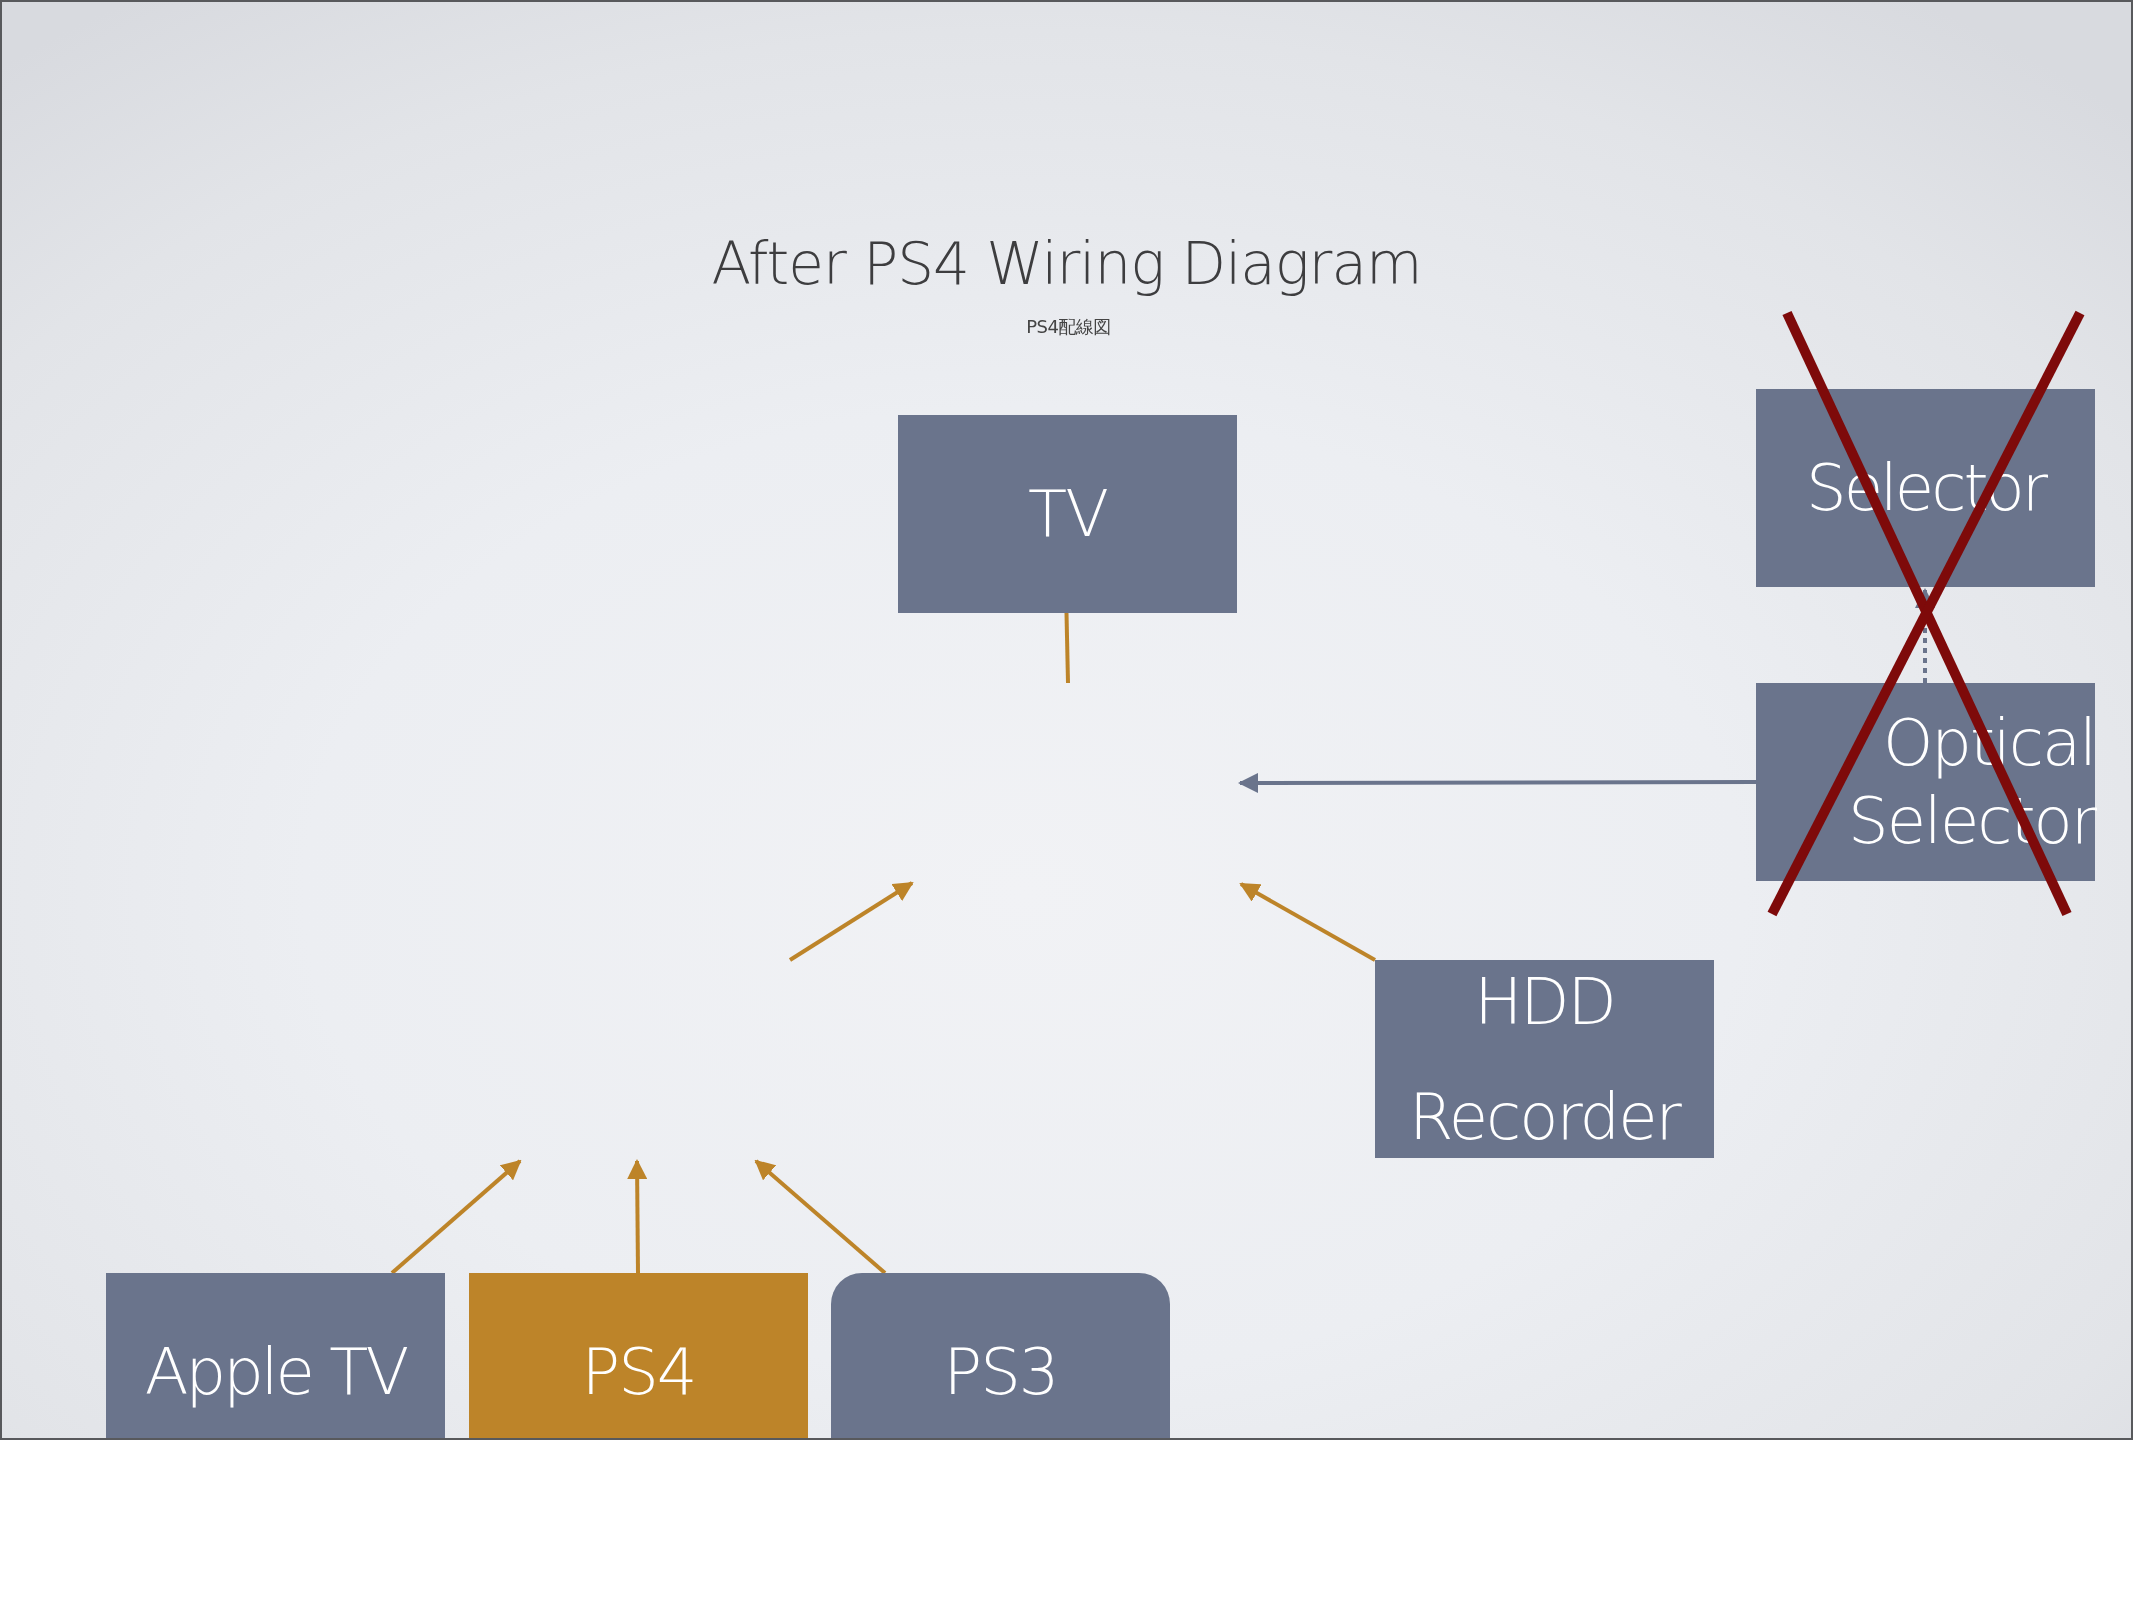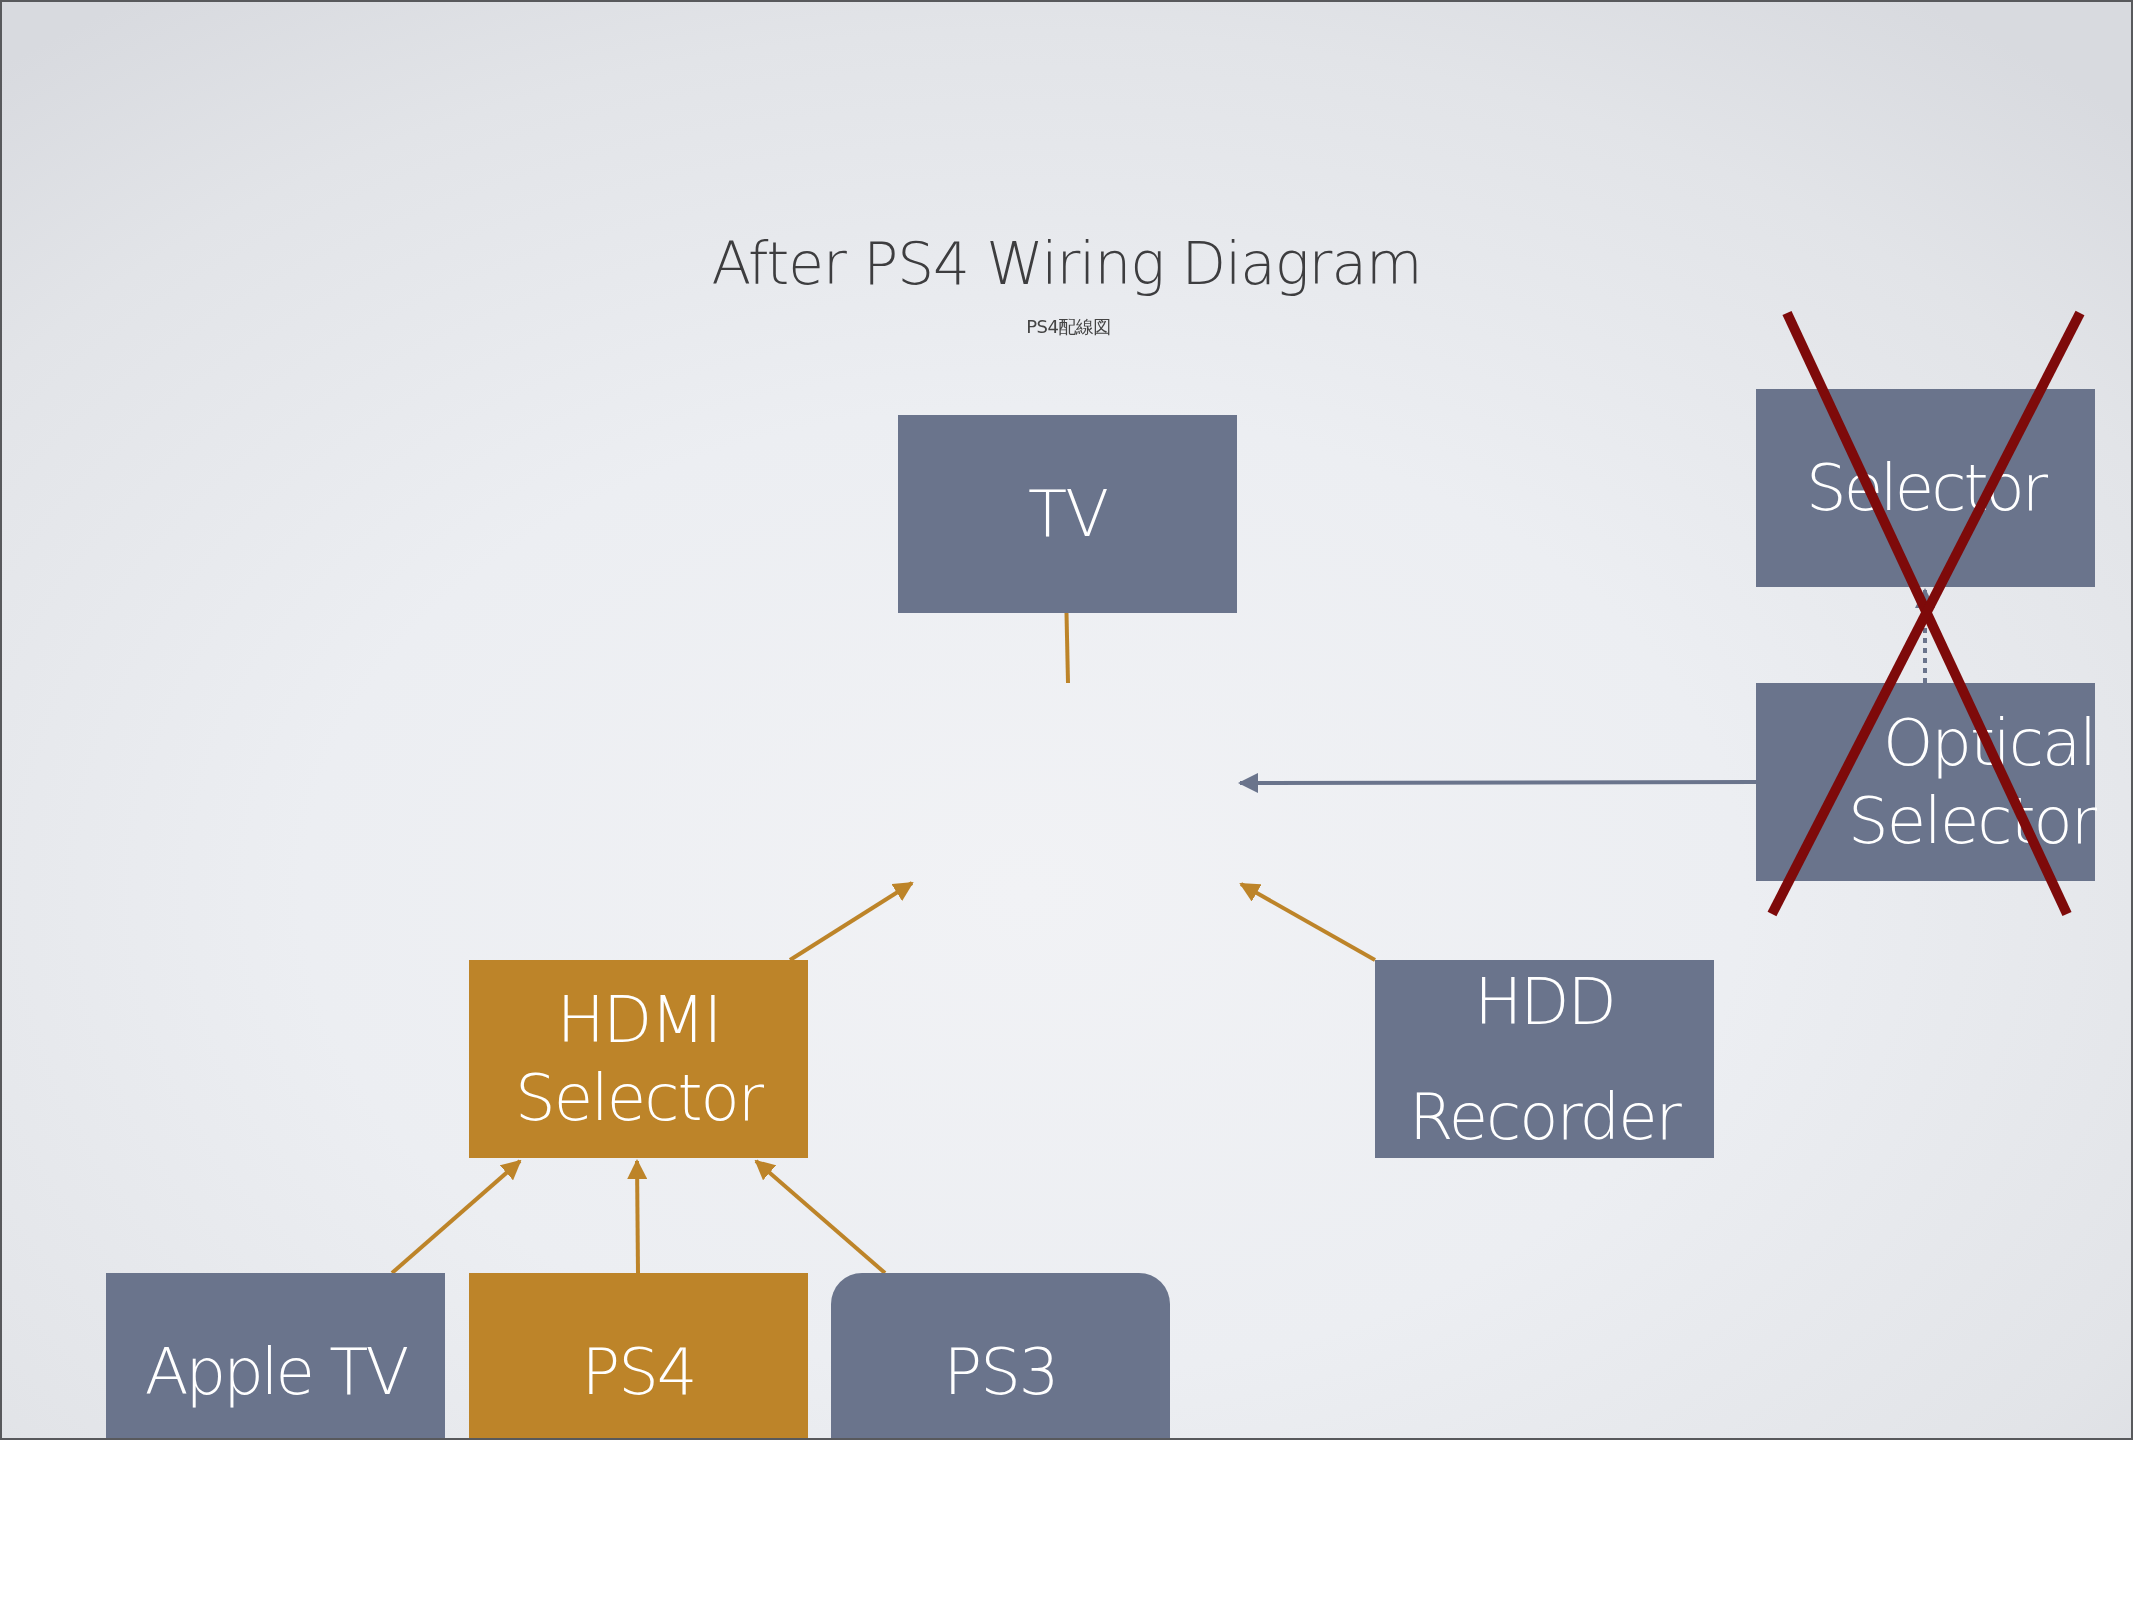--- a/index.html
+++ b/index.html
@@ -82,24 +82,20 @@
 
   <div class="box slate" style="left:1754px; top:387px; letter-spacing:-3px;">
     <span>Selector</span>
   </div>
 
   <div class="box slate" style="left:1754px; top:681px; flex-direction:column;align-items:flex-end;">
     <span>Optical</span>
     <span>Selector</span>
   </div>
 
-  <div class="box gold" style="left:467px; top:958px; flex-direction:column;">
-    <span>HDMI</span>
-    <span>Selector</span>
-  </div>
 
   <div class="box slate" style="left:1373px; top:958px; flex-direction:column;gap:37px;">
     <span>HDD</span>
     <span>Recorder</span>
   </div>
 
   <div class="box slate" style="left:104px; top:1271px; letter-spacing:-3px;">
     <span>Apple TV</span>
   </div>
 

